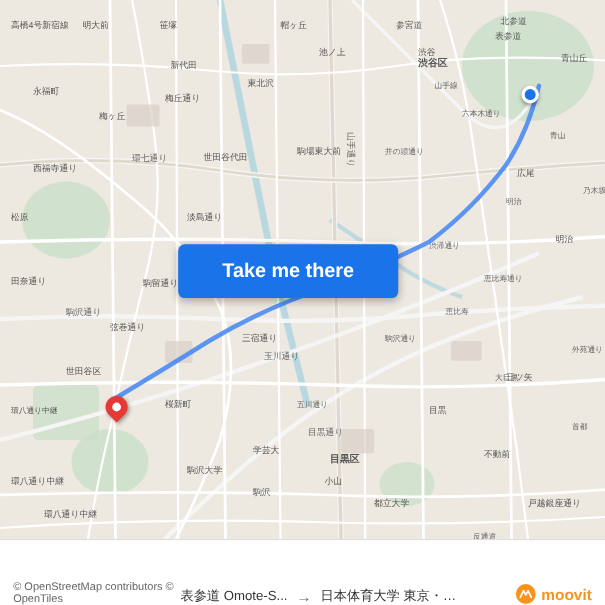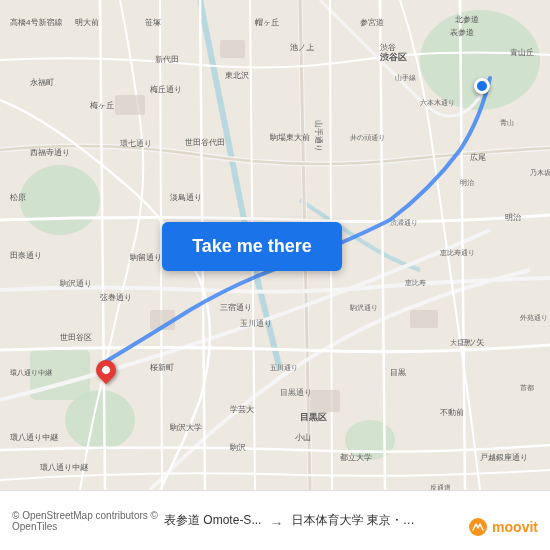--- a/index.html
+++ b/index.html
@@ -25,21 +25,21 @@
       height: 100%;
       position: absolute;
       top: 0;
       left: 0;
     }
 
     #take-me-there-btn {
       position: absolute;
       top: 222px;
       left: 162px;
-      width: 180px;
+      width: 200px;
       height: 49px;
       background-color: #1a73e8;
       color: white;
       border: none;
       border-radius: 6px;
       font-size: 18px;
       font-weight: bold;
       cursor: pointer;
       z-index: 10;
       display: flex;
@@ -84,21 +84,21 @@
       top: 78px;
       z-index: 5;
       box-shadow: 0 2px 4px rgba(0,0,0,0.4);
     }
 
     #bottom-bar {
       width: 550px;
       height: 60px;
       background-color: white;
       display: flex;
-      align-items: center;
+      align-items: flex-end;
       padding: 0 12px;
       border-top: 1px solid #ddd;
       position: relative;
       z-index: 20;
     }
 
     #copyright {
       font-size: 10px;
       color: #666;
       flex: 1;

